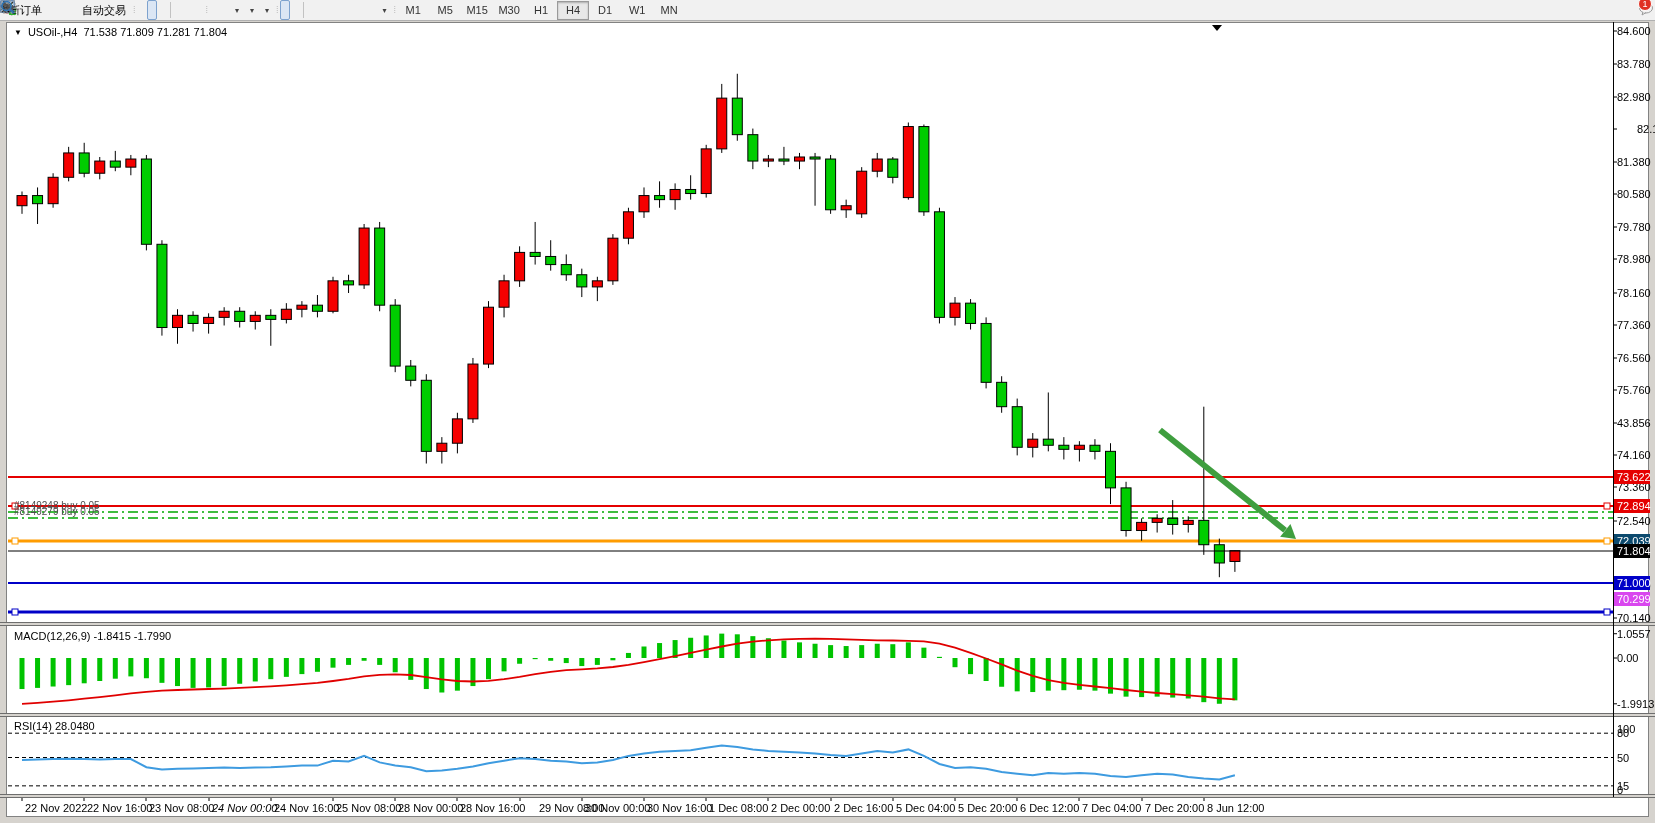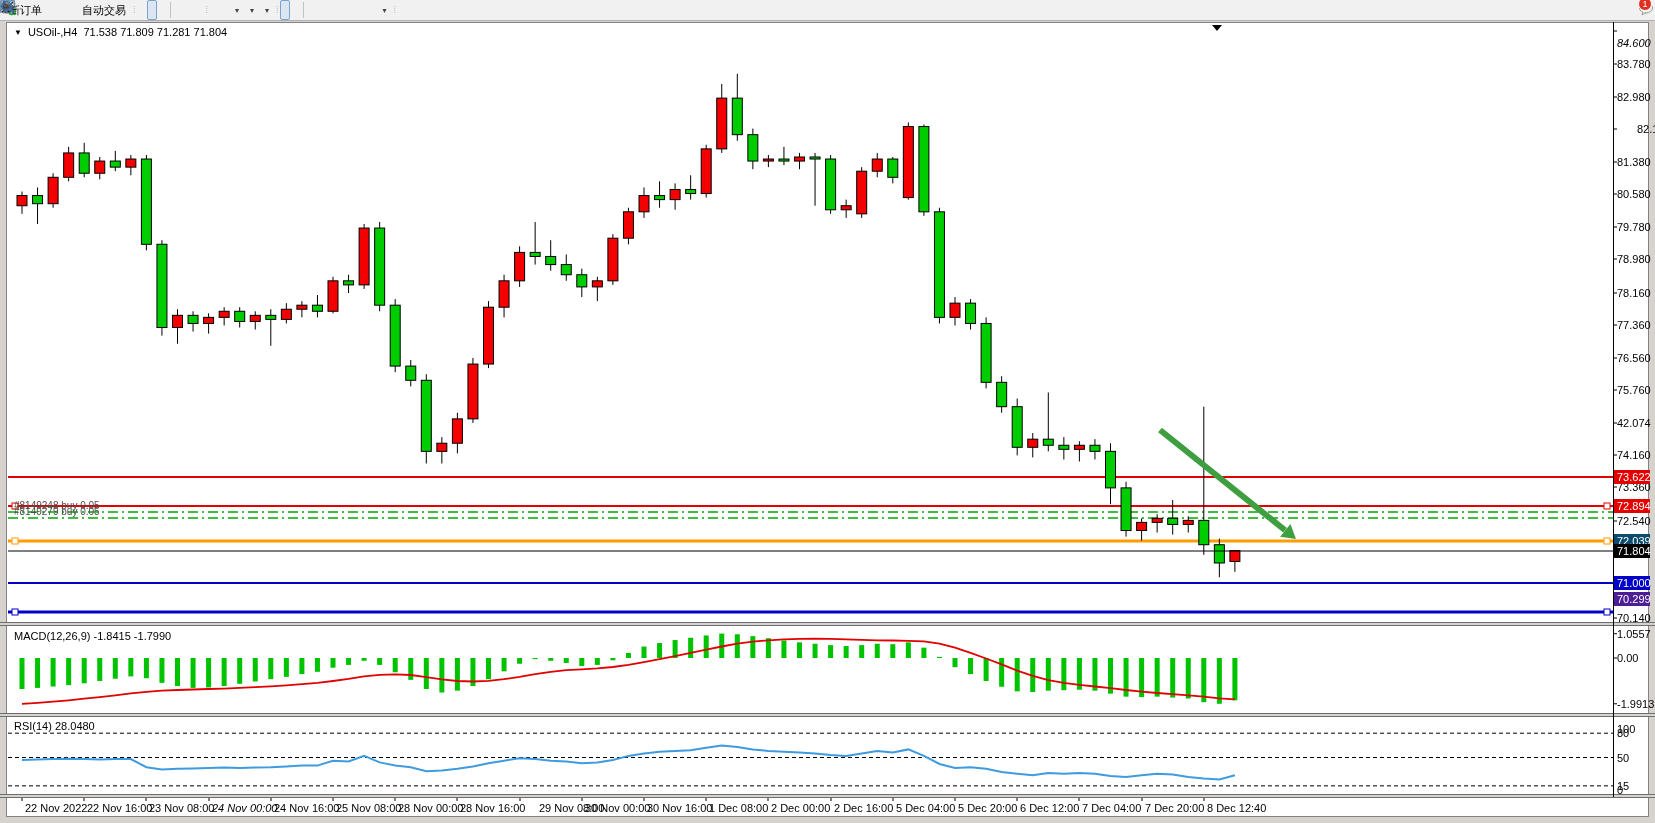--- a/index.html
+++ b/index.html
@@ -203,20 +203,31 @@
         </svg>
       </span>
     <span class="tb-btn">
       <svg width="15" height="14">
           <polygon points="4,2 7,6 1,6" fill="#555"></polygon>
           <polygon points="11,12 14,8 8,8" fill="#555"></polygon>
         </svg>
         <span class="tb-caret">▾</span>
       </span>
     <span class="tb-grip">⁞</span>
+    <span id="tf-group" style="display:flex;">
+        <span class="tf-btn">M1</span>
+        <span class="tf-btn">M5</span>
+        <span class="tf-btn">M15</span>
+        <span class="tf-btn">M30</span>
+        <span class="tf-btn">H1</span>
+        <span class="tf-btn active">H4</span>
+        <span class="tf-btn">D1</span>
+        <span class="tf-btn">W1</span>
+        <span class="tf-btn">MN</span>
+      </span>
     <div id="tb-right">
       <span class="tb-btn">
         <svg width="16" height="15">
             <circle cx="6.5" cy="6" r="4.5" fill="none" stroke="#2e74b5" stroke-width="1.6"></circle>
             <line x1="10" y1="9.5" x2="14" y2="13" stroke="#2e74b5" stroke-width="2"></line>
           </svg>
         </span>
       <span class="tb-btn" style="position:relative;">
         <svg width="17" height="15">
             <ellipse cx="8" cy="7" rx="6.5" ry="5" fill="#f3f3f3" stroke="#9a9a9a"></ellipse>
@@ -696,43 +707,43 @@
       <line x1="768" y1="797" x2="768" y2="801" stroke="#000"></line>
       <line x1="831" y1="797" x2="831" y2="801" stroke="#000"></line>
       <line x1="893" y1="797" x2="893" y2="801" stroke="#000"></line>
       <line x1="955" y1="797" x2="955" y2="801" stroke="#000"></line>
       <line x1="1017" y1="797" x2="1017" y2="801" stroke="#000"></line>
       <line x1="1079" y1="797" x2="1079" y2="801" stroke="#000"></line>
       <line x1="1142" y1="797" x2="1142" y2="801" stroke="#000"></line>
       <line x1="1204" y1="797" x2="1204" y2="801" stroke="#000"></line>
     </svg>
   <div id="layer-html">
-      <div class="tick-label" style="left:1617px;top:37px;font-style:italic;">84.600</div>
+      <div class="tick-label" style="left:1617px;top:25px;">84.600</div>
       <div class="tick-label" style="left:1617px;top:58px;">83.780</div>
       <div class="tick-label" style="left:1617px;top:91px;">82.980</div>
       <div class="tick-label" style="left:1617px;top:123px;padding-left:20px;">82.180</div>
       <div class="tick-label" style="left:1617px;top:156px;">81.380</div>
       <div class="tick-label" style="left:1617px;top:188px;">80.580</div>
       <div class="tick-label" style="left:1617px;top:221px;">79.780</div>
       <div class="tick-label" style="left:1617px;top:253px;">78.980</div>
       <div class="tick-label" style="left:1617px;top:287px;">78.160</div>
       <div class="tick-label" style="left:1617px;top:319px;">77.360</div>
       <div class="tick-label" style="left:1617px;top:352px;">76.560</div>
       <div class="tick-label" style="left:1617px;top:384px;">75.760</div>
-      <div class="tick-label" style="left:1617px;top:417px;">42.074</div>
+      <div class="tick-label" style="left:1617px;top:417px;">43.856</div>
       <div class="tick-label" style="left:1617px;top:449px;">74.160</div>
       <div class="tick-label" style="left:1617px;top:481px;">73.360</div>
       <div class="tick-label" style="left:1617px;top:515px;">72.540</div>
       <div class="tick-label" style="left:1617px;top:580px;">70.940</div>
       <div class="tick-label" style="left:1617px;top:612px;">70.140</div>
       <div class="price-badge" style="top:470px;background:#e50000;">73.622</div>
       <div class="price-badge" style="top:499px;background:#e50000;">72.894</div>
       <div class="price-badge" style="top:534px;background:#0c4a6e;">72.039</div>
       <div class="price-badge" style="top:576px;background:#0000c8;">71.000</div>
-      <div class="price-badge" style="top:592px;background:#4c1d95;">70.299</div>
+      <div class="price-badge" style="top:592px;background:#d946ef;">70.299</div>
       <div class="pos-label" style="left:14px;top:500px;">#8149248 buy 0.05</div>
       <div class="pos-label" style="left:14px;top:506px;">#8149279 buy 0.05</div>
       <div class="price-badge" style="top:544px;background:#000000;">71.804</div>
       <div class="tick-label" style="left:1617px;top:628px;">1.0557</div>
       <div class="tick-label" style="left:1617px;top:652px;">0.00</div>
       <div class="tick-label" style="left:1617px;top:698px;">-1.9913</div>
       <div class="tick-label" style="left:1617px;top:723px;">100</div>
       <div class="tick-label" style="left:1617px;top:727px;">80</div>
       <div class="tick-label" style="left:1617px;top:752px;">50</div>
       <div class="tick-label" style="left:1617px;top:780px;">15</div>
@@ -749,19 +760,19 @@
       <div class="date-label" style="left:585px;">30 Nov 00:00</div>
       <div class="date-label" style="left:647px;">30 Nov 16:00</div>
       <div class="date-label" style="left:709px;">1 Dec 08:00</div>
       <div class="date-label" style="left:771px;">2 Dec 00:00</div>
       <div class="date-label" style="left:834px;">2 Dec 16:00</div>
       <div class="date-label" style="left:896px;">5 Dec 04:00</div>
       <div class="date-label" style="left:958px;">5 Dec 20:00</div>
       <div class="date-label" style="left:1020px;">6 Dec 12:00</div>
       <div class="date-label" style="left:1082px;">7 Dec 04:00</div>
       <div class="date-label" style="left:1145px;">7 Dec 20:00</div>
-      <div class="date-label" style="left:1207px;">8 Dec 12:40</div>
+      <div class="date-label" style="left:1207px;">8 Jun 12:00</div>
     </div>
 <div class="pane-sep" style="top: 622px;"></div>
     <div class="pane-sep" style="top: 713px;"></div>
     <div class="pane-sep" style="top: 794px;"></div>
     <div id="axis-border" style="left: 1613px;"></div>
   </div>
 
 </body></html>

